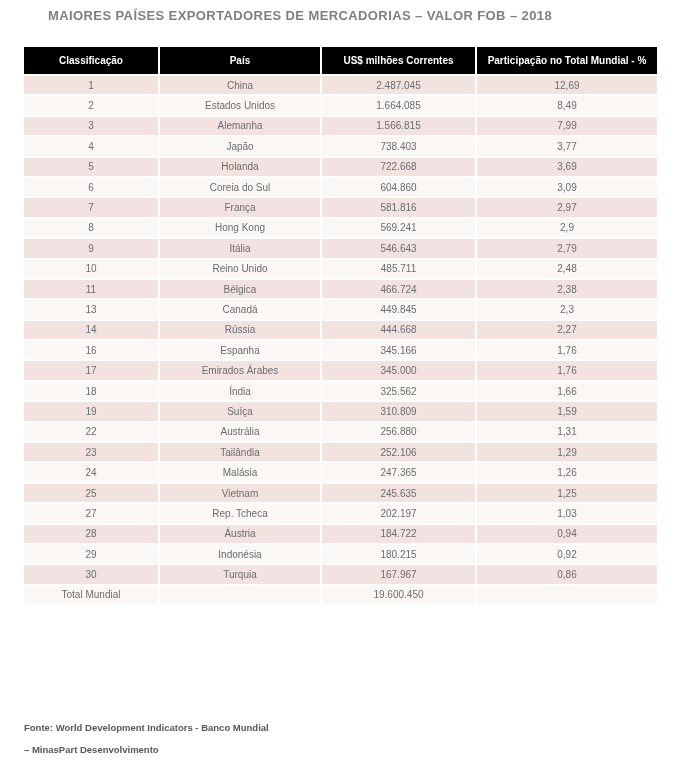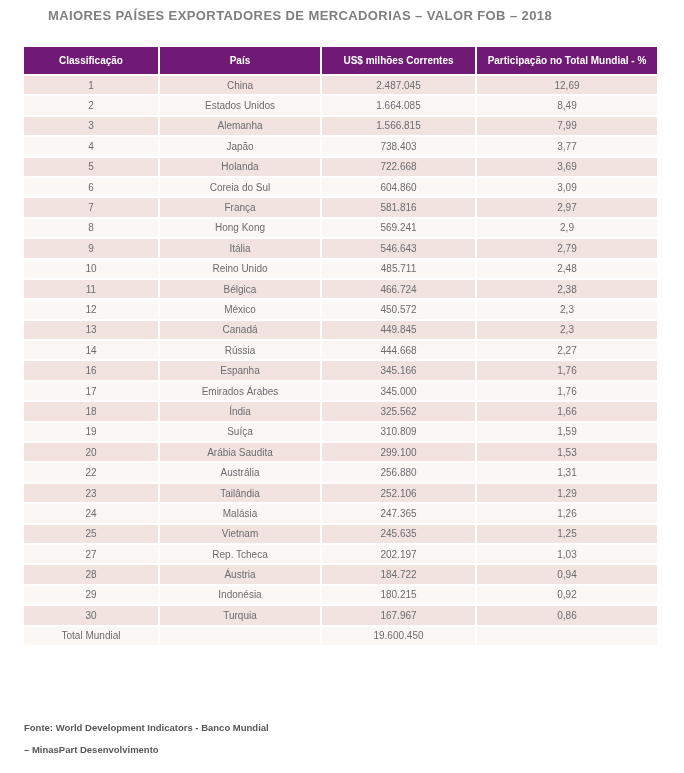--- a/index.html
+++ b/index.html
@@ -29,21 +29,21 @@
   table.export-table {
     position: absolute;
     left: 24px;
     top: 47px;
     width: 633px;
     border-collapse: separate;
     border-spacing: 0;
     table-layout: fixed;
   }
   table.export-table th {
-    background: #701a75;
+    background: #000000;
     color: #ffffff;
     font-size: 10px;
     font-weight: bold;
     height: 27px;
     padding: 0 2px;
     text-align: center;
     vertical-align: middle;
     border-right: 2px solid #ffffff;
     border-bottom: 2px solid #ffffff;
   }
@@ -155,26 +155,20 @@
           <td>485.711</td>
           <td>2,48</td>
         </tr>
         <tr>
           <td>11</td>
           <td>Bélgica</td>
           <td>466.724</td>
           <td>2,38</td>
         </tr>
         <tr>
-          <td>12</td>
-          <td>México</td>
-          <td>450.572</td>
-          <td>2,3</td>
-        </tr>
-        <tr>
           <td>13</td>
           <td>Canadá</td>
           <td>449.845</td>
           <td>2,3</td>
         </tr>
         <tr>
           <td>14</td>
           <td>Rússia</td>
           <td>444.668</td>
           <td>2,27</td>
@@ -197,26 +191,20 @@
           <td>325.562</td>
           <td>1,66</td>
         </tr>
         <tr>
           <td>19</td>
           <td>Suíça</td>
           <td>310.809</td>
           <td>1,59</td>
         </tr>
         <tr>
-          <td>20</td>
-          <td>Arábia Saudita</td>
-          <td>299.100</td>
-          <td>1,53</td>
-        </tr>
-        <tr>
           <td>22</td>
           <td>Austrália</td>
           <td>256.880</td>
           <td>1,31</td>
         </tr>
         <tr>
           <td>23</td>
           <td>Tailândia</td>
           <td>252.106</td>
           <td>1,29</td>

